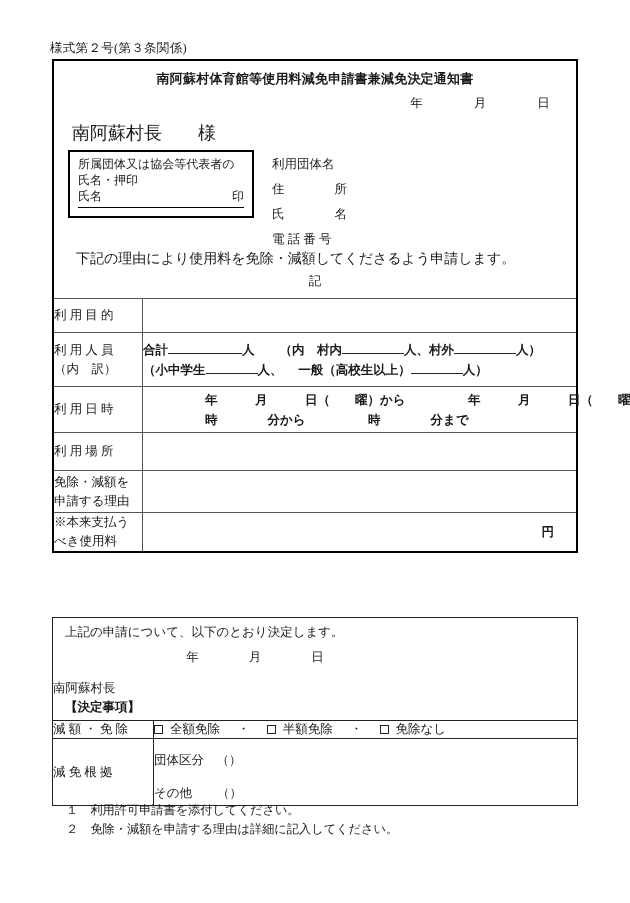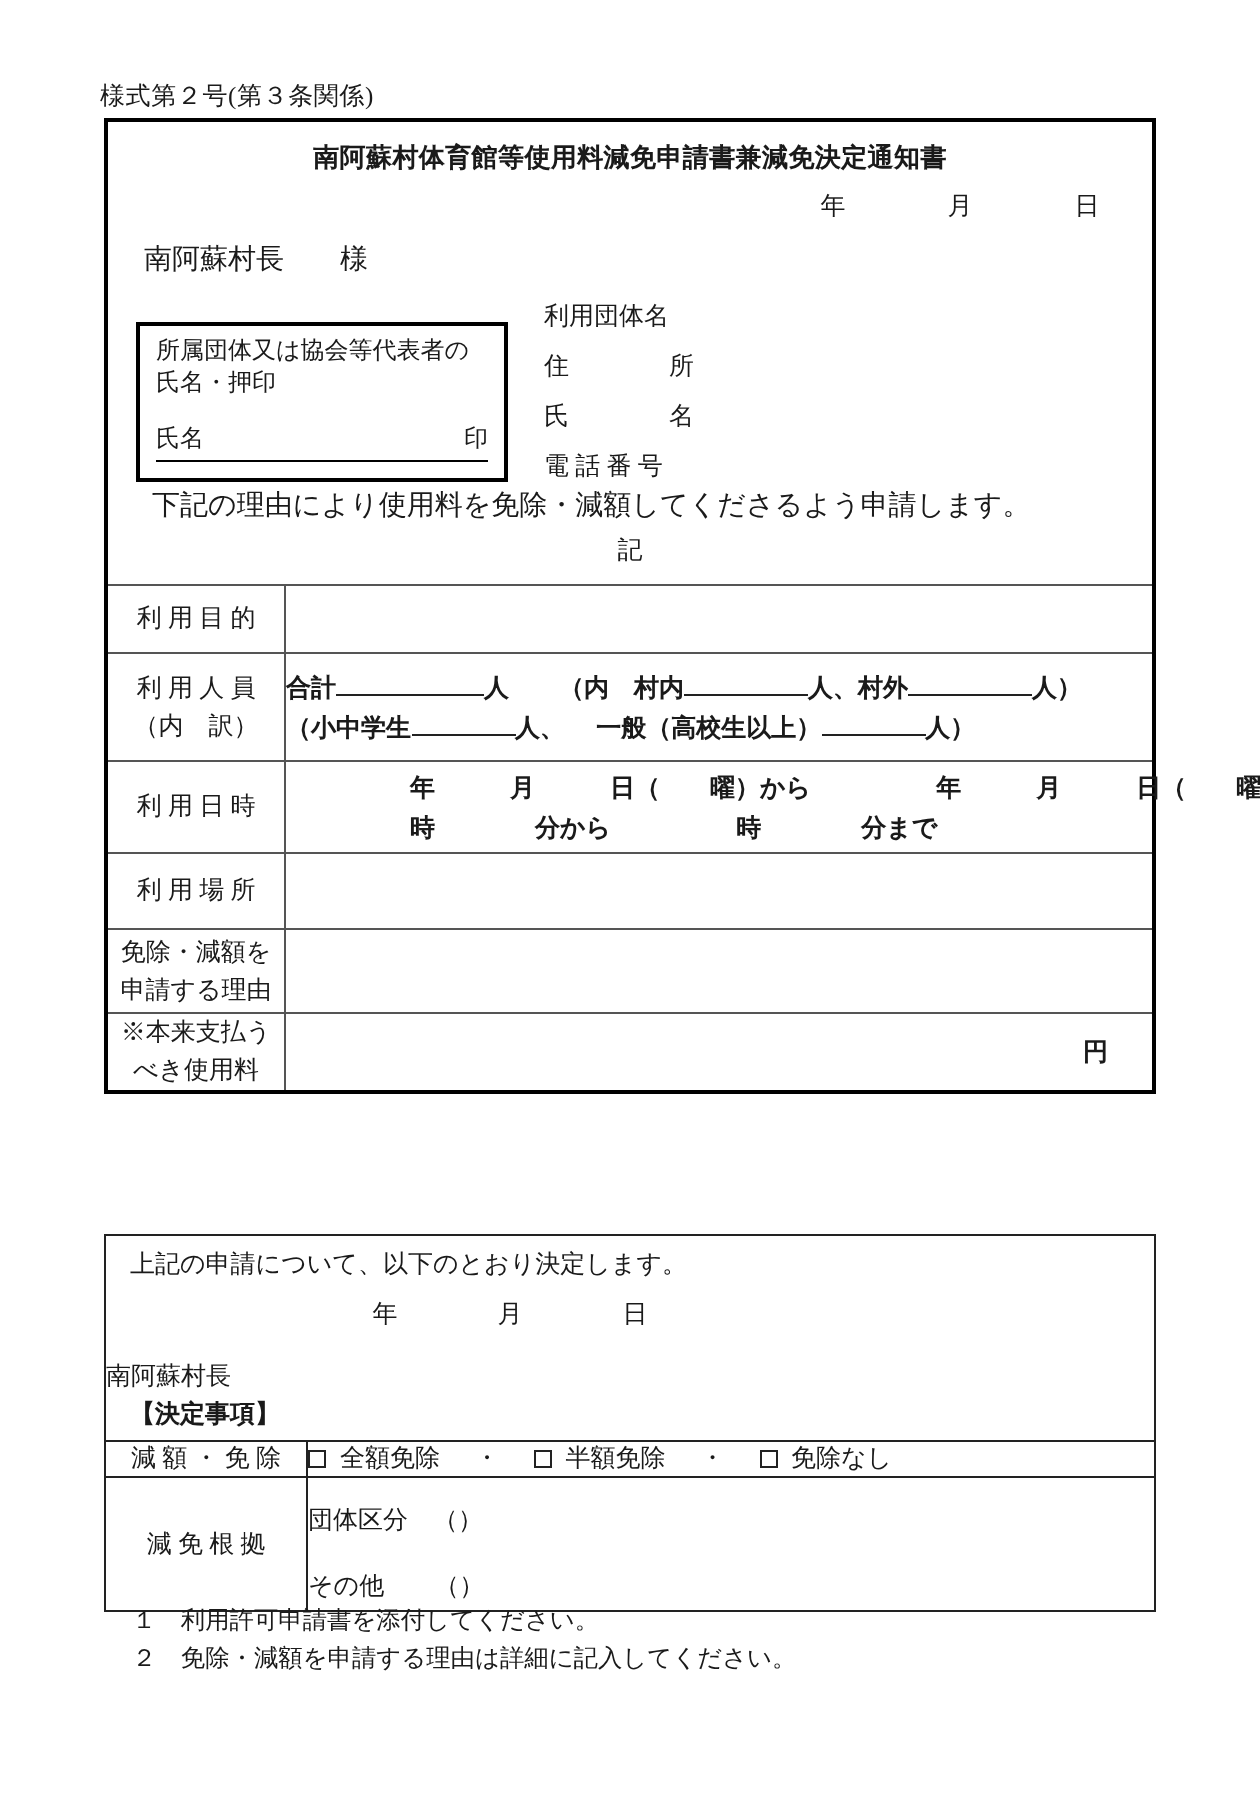--- a/index.html
+++ b/index.html
@@ -54,37 +54,37 @@
 
   .date-line {
     text-align: right;
     font-size: 12.5px;
     padding: 7px 26px 0 0;
     letter-spacing: 0.2px;
     white-space: pre;
   }
 
   .addressee {
-    font-size: 14px;
+    font-size: 18px;
     padding: 9px 0 0 18px;
     white-space: pre;
   }
 
   
   .applicant-area {
     position: relative;
     height: 98px;
     margin-top: 5px;
   }
   .seal-box {
     position: absolute;
     left: 14px;
-    top: 17px;
+    top: 0;
     width: 186px;
-    height: 80px;
+    height: 68px;
     border: 2px solid #000;
     box-sizing: border-box;
   }
   .seal-head {
     font-size: 12px;
     line-height: 1.32;
     padding: 5px 0 0 8px;
   }
   .seal-name-row {
     position: absolute;
@@ -126,21 +126,20 @@
   }
   table.grid td {
     border-top: 1px solid #555;
     font-size: 12.5px;
     vertical-align: middle;
     padding: 0;
   }
   td.lbl {
     width: 88px;
     border-right: 1px solid #555;
-    text-align: center;
     line-height: 1.5;
     padding: 4px 0;
   }
   td.val {
     padding: 4px 8px 4px 10px;
     line-height: 1.6;
     font-weight: bold;
   }
   .nowrap { white-space: pre; }
   .ul {
@@ -217,21 +216,21 @@
   }
   table.dec-grid td {
     border-top: 1px solid #222;
     font-size: 12.5px;
     padding: 0;
     vertical-align: middle;
   }
   td.dec-lbl {
     width: 100px;
     border-right: 1px solid #222;
-    text-align: center;
+    text-align: left;
     padding: 6px 0;
   }
   td.dec-val {
     padding: 6px 10px 6px 12px;
   }
   .cb {
     display: inline-block;
     width: 9px;
     height: 9px;
     border: 1px solid #222;

